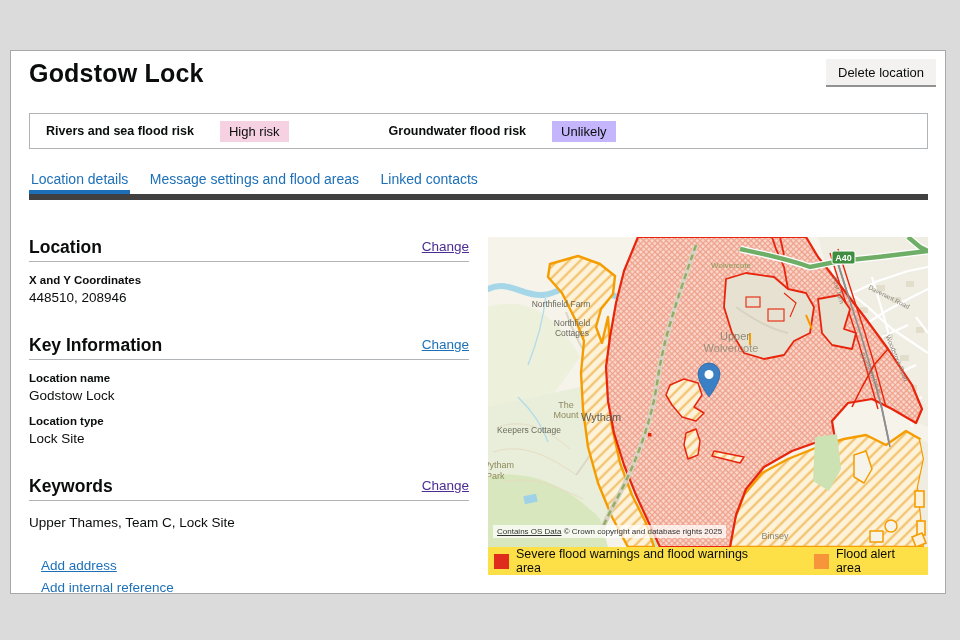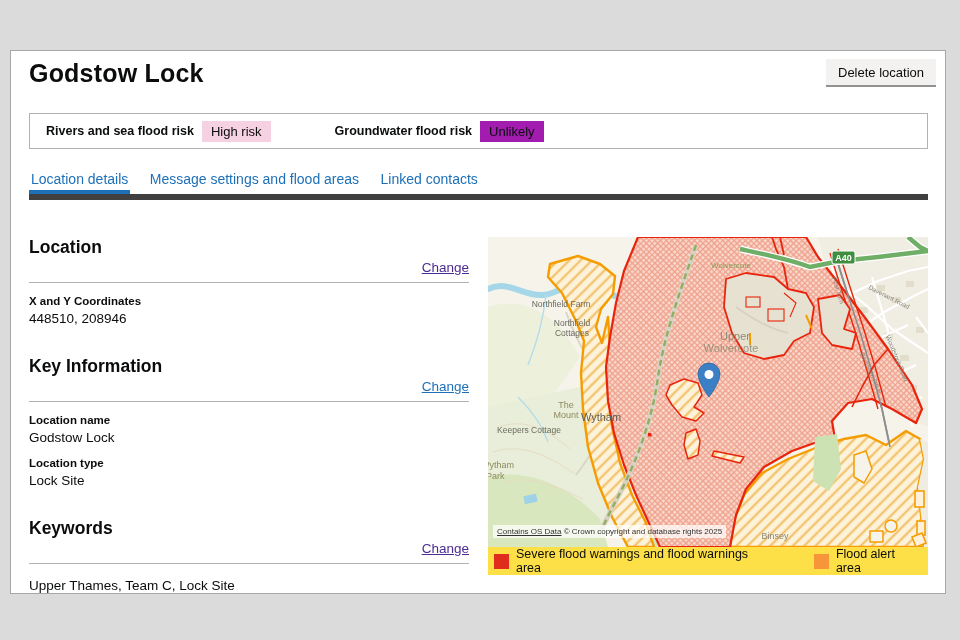--- a/index.html
+++ b/index.html
@@ -4,31 +4,31 @@
 <style>
   * { margin:0; padding:0; box-sizing:border-box; }
   html,body { width:960px; height:640px; }
   body { background:#dbdbdb; font-family:"Liberation Sans", sans-serif; color:#0b0c0c; position:relative; overflow:hidden; }
 
   .card { position:absolute; left:10px; top:50px; width:936px; height:544px; background:#ffffff; border:1px solid #a8a8a8; overflow:hidden; }
 
   .page-title { position:absolute; left:18px; top:8px; font-size:25px; font-weight:bold; letter-spacing:.2px; }
   .delete-btn { position:absolute; right:9px; top:8px; background:#f3f2f1; border:1px solid #f3f2f1; box-shadow:0 2px 0 #929191; font-size:13px; padding:5px 11px 4px; color:#0b0c0c; font-family:"Liberation Sans",sans-serif; cursor:pointer; }
 
-  .risk-banner { position:absolute; left:18px; top:62px; width:899px; height:36px; border:1px solid #b1b4b6; display:flex; align-items:center; gap:8px; padding:0 16px; }
+  .risk-banner { position:absolute; left:18px; top:62px; width:899px; height:36px; border:1px solid #b1b4b6; display:flex; align-items:center; gap:26px; padding:0 16px; }
   .risk-label { font-size:12.5px; font-weight:bold; }
   .risk-badge { font-size:13px; padding:3px 9px; white-space:nowrap; }
   .risk-gap { width:48px; }
 
   .tabs { position:absolute; left:18px; top:119px; width:899px; border-bottom:6px solid #404040; }
   .tab { display:inline-block; font-size:14px; color:#1d70b8; padding:0 2px 7px; margin-right:13px; cursor:pointer; }
   .tab.active { border-bottom:4px solid #1d70b8; padding-bottom:3px; }
 
   .left-col { position:absolute; left:18px; top:186px; width:440px; }
-  .section-head { border-bottom:1px solid #b1b4b6; padding-bottom:24px; position:relative; }
+  .section-head { border-bottom:1px solid #b1b4b6; padding-bottom:3px; position:relative; }
   .section-head h2 { font-size:17.5px; display:inline; }
   .change-link { position:absolute; right:0; bottom:7px; font-size:13.5px; text-decoration:underline; cursor:pointer; }
   .change-purple { color:#4c2c92; }
   .change-blue { color:#1d70b8; }
   .field-label { font-size:11.5px; font-weight:bold; margin-top:12px; }
   .field-value { font-size:13.5px; margin-top:4px; }
   .mt28 { margin-top:30px; }
   .keywords-value { font-size:13.5px; margin-top:14px; }
   .add-links { margin-top:28px;margin-left:12px; }
   .add-link { display:block; font-size:13.5px; color:#1d70b8; text-decoration:underline; margin-bottom:6.5px; cursor:pointer; }
@@ -49,21 +49,21 @@
 <div class="card">
 
   <h1 class="page-title">Godstow Lock</h1>
   <button class="delete-btn">Delete location</button>
 
   <div class="risk-banner">
     <span class="risk-label">Rivers and sea flood risk</span>
     <span class="risk-badge" style="background: rgb(246, 209, 226);">High risk</span>
     <span class="risk-gap"></span>
     <span class="risk-label">Groundwater flood risk</span>
-    <span class="risk-badge" style="background: #a21caf;">Unlikely</span>
+    <span class="risk-badge" style="background: #c4b5fd;">Unlikely</span>
   </div>
 
   <nav class="tabs">
     <span class="tab active">Location details</span>
     <span class="tab">Message settings and flood areas</span>
     <span class="tab">Linked contacts</span>
   </nav>
 
   <div class="left-col">
 

